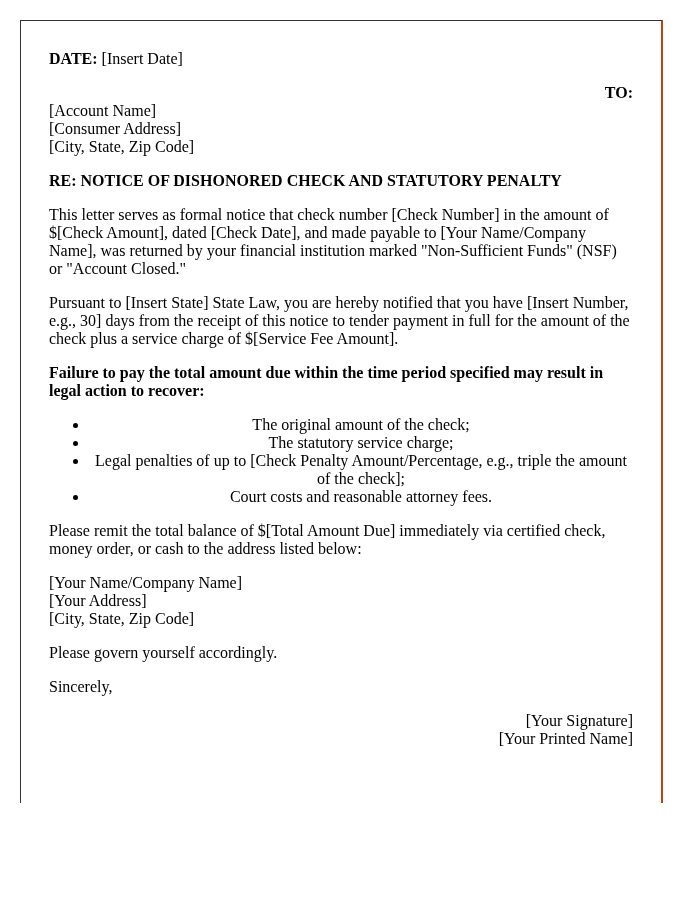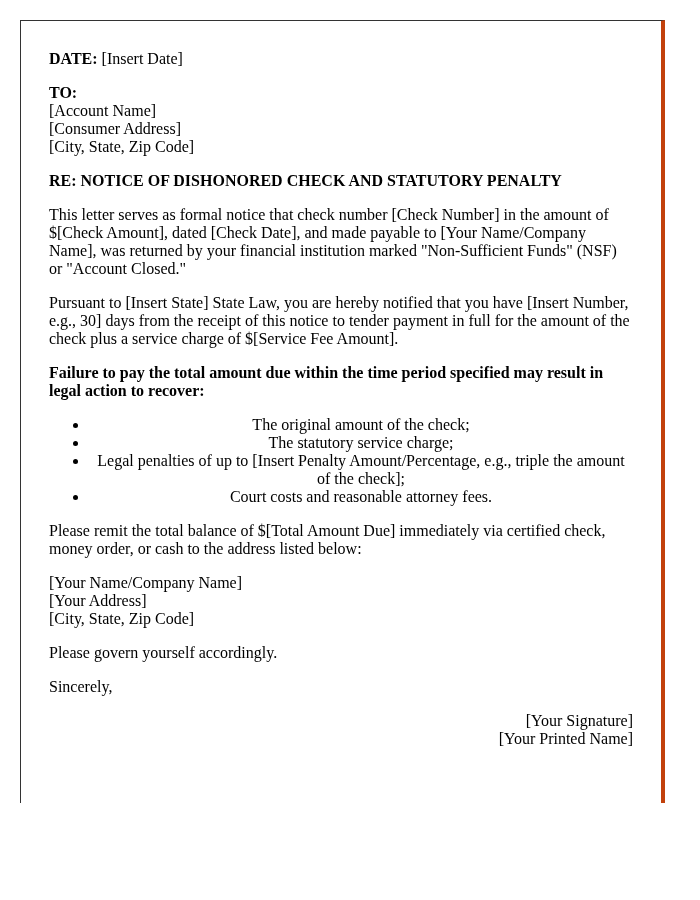--- a/index.html
+++ b/index.html
@@ -17,21 +17,21 @@
       line-height: 18px;
       color: #000000;
     }
     .page {
       position: absolute;
       left: 20px;
       top: 20px;
       width: 640px;
       height: 782px;
       border-left: 1px solid #333333;
-      border-right: 4px solid #c2410c;
+      border-right: 2px solid #c2410c;
       border-top: 1px solid #333333;
       overflow: hidden;
       box-sizing: content-box;
     }
     .content {
       padding: 13px 28px 0 28px;
     }
     p {
       margin: 16px 0;
     }
@@ -55,39 +55,39 @@
 
 <div class="page">
   <div class="content">
 
     <p>
       <strong>DATE:</strong>
       <span>[Insert Date]</span>
     </p>
 
     <div class="lines" style="margin:16px 0;">
-      <div style="font-weight:bold;">TO:</div>
+      <div style="font-weight:bold;text-align:right;">TO:</div>
       <div>[Account Name]</div>
       <div>[Consumer Address]</div>
       <div>[City, State, Zip Code]</div>
     </div>
 
     <p class="bold">RE: NOTICE OF DISHONORED CHECK AND STATUTORY PENALTY</p>
 
 
     <p>This letter serves as formal notice that check number [Check Number] in the amount of $[Check Amount], dated [Check Date], and made payable to [Your Name/Company Name], was returned by your financial institution marked "Non-Sufficient Funds" (NSF) or "Account Closed."</p>
 
     <p>Pursuant to [Insert State] State Law, you are hereby notified that you have [Insert Number, e.g., 30] days from the receipt of this notice to tender payment in full for the amount of the check plus a service charge of $[Service Fee Amount].</p>
 
     <p class="bold">Failure to pay the total amount due within the time period specified may result in legal action to recover:</p>
 
     <ul>
       <li>The original amount of the check;</li>
       <li>The statutory service charge;</li>
-      <li>Legal penalties of up to [Insert Penalty Amount/Percentage, e.g., triple the amount of the check];</li>
+      <li>Legal penalties of up to [Check Penalty Amount/Percentage, e.g., triple the amount of the check];</li>
       <li>Court costs and reasonable attorney fees.</li>
     </ul>
 
     <p>Please remit the total balance of $[Total Amount Due] immediately via certified check, money order, or cash to the address listed below:</p>
 
     <div class="lines" style="margin:16px 0;">
       <div>[Your Name/Company Name]</div>
       <div>[Your Address]</div>
       <div>[City, State, Zip Code]</div>
     </div>

